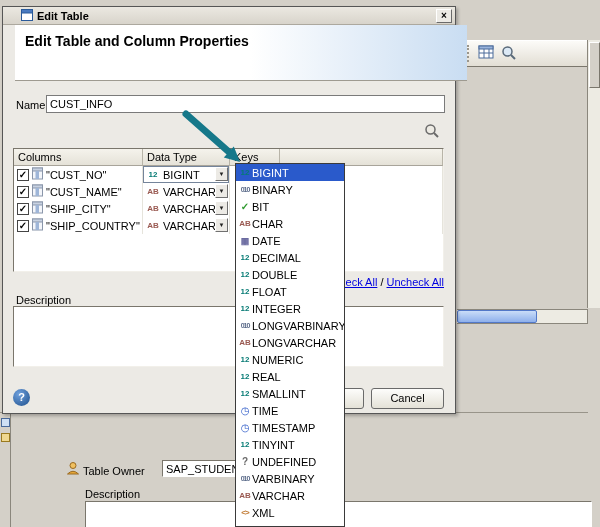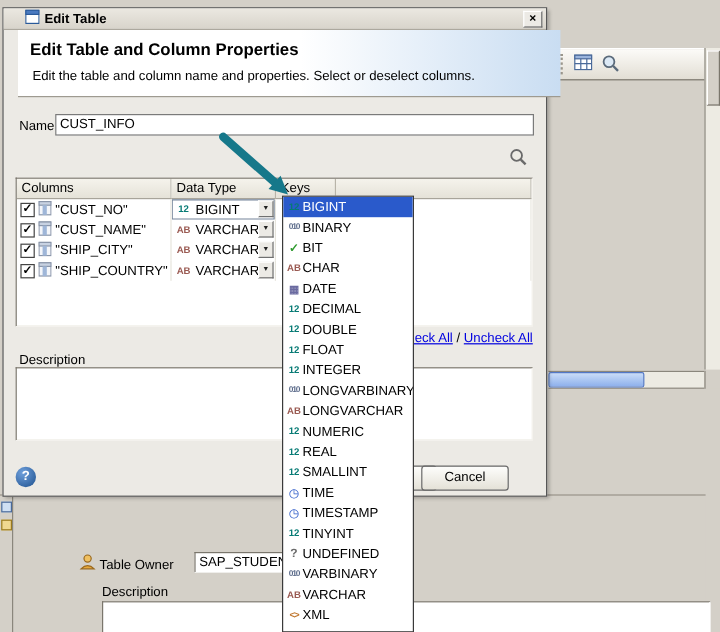--- a/index.html
+++ b/index.html
@@ -112,21 +112,21 @@
   .desc-box { left:10px; top:299px; width:431px; height:61px; background:#fff;
     border:1px solid; border-color:#7A766C #F2F0EA #F2F0EA #7A766C; }
 
   .help-btn { left:10px; top:382px; width:17px; height:17px; border-radius:50%;
     background: radial-gradient(circle at 35% 30%, #6FA0DC, #1D4F8C);
     color:#fff; font-weight:bold; text-align:center; line-height:17px; font-size:11px; }
   .btn { position:absolute; height:21px; width:73px; text-align:center;
     background: linear-gradient(180deg,#FDFDFB,#E4E1D7);
     border:1px solid #6A6A6A; border-radius:3px; line-height:19px; cursor:default; }
   #btn-ok { left:288px; top:381px; }
-  #btn-cancel { left:348px; top:381px; }
+  #btn-cancel { left:368px; top:381px; }
 
   
   #dropdown { position:absolute; left:235px; top:163px; width:110px; height:364px;
     background:#fff; border:1px solid #3A3A3A; z-index:30; overflow:hidden; }
   .dd-item { height:17px; display:flex; align-items:center; padding-left:2px;
     white-space:nowrap; cursor:default; }
   .dd-item.sel { background:#2A5ACB; color:#fff; }
 
   
   #arrow-layer { left:0; top:0; width:600px; height:527px; z-index:40; pointer-events:none; }
@@ -188,21 +188,20 @@
           </svg>
       </span>
       <span class="ttl">Edit Table</span>
       <span class="close-btn">
         <span>×</span>
       </span>
     </div>
 
     <div class="header-band">
       <div class="hb-title">Edit Table and Column Properties</div>
-      <div class="hb-desc">Edit the table and column name and properties. Select or deselect columns.</div>
     </div>
 
     <span class="abs lbl-name">Name</span>
     <input class="abs name-field" value="CUST_INFO" style="">
 
     <span class="abs filter-ico">
       <svg width="16" height="16">
           <circle cx="6.5" cy="6.5" r="4.5" fill="#EDEBE4" stroke="#6A6A6A" stroke-width="1.5"></circle>
           <line x1="10" y1="10" x2="14" y2="14" stroke="#6A6A6A" stroke-width="2"></line>
         </svg>

